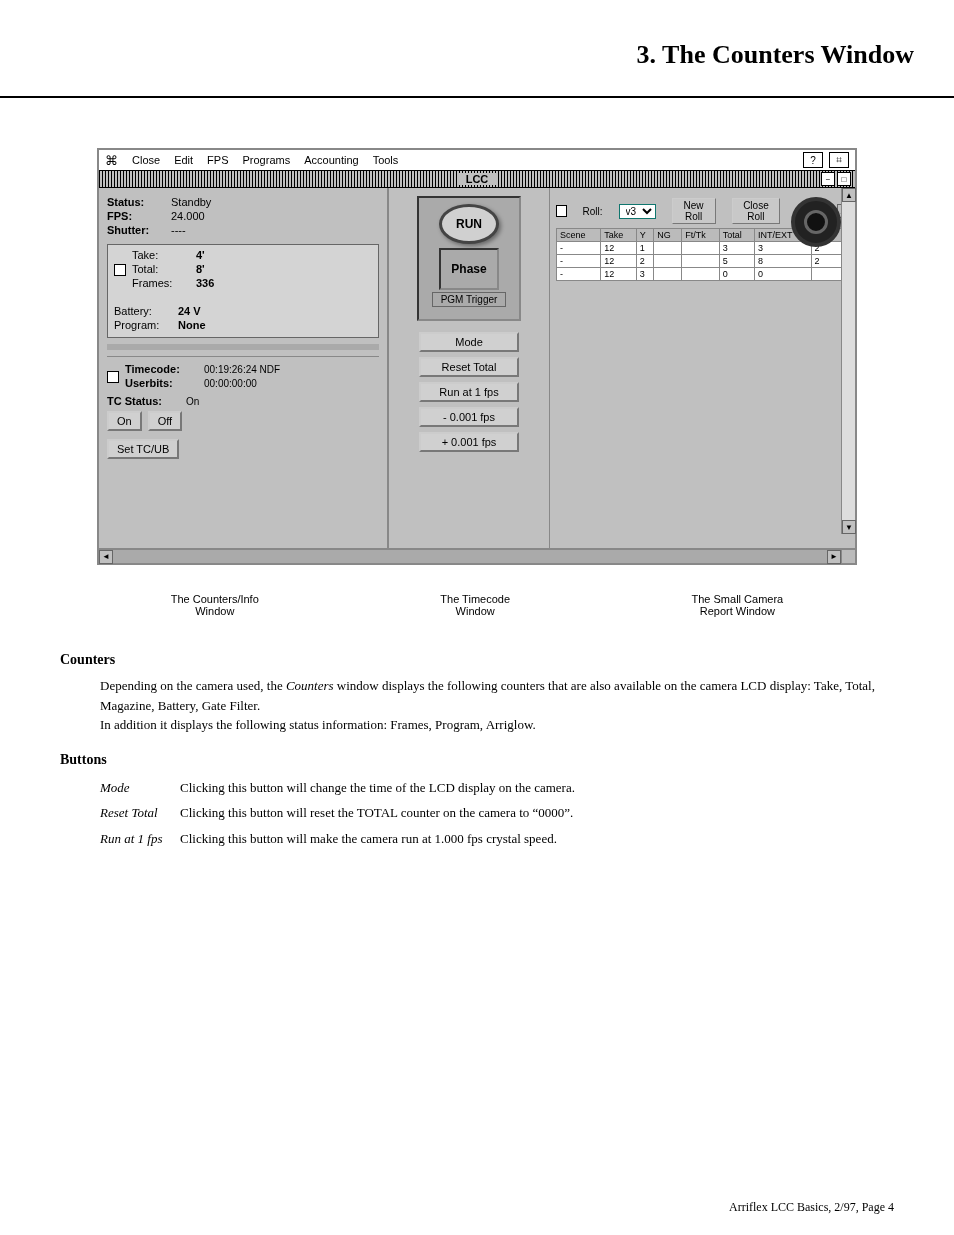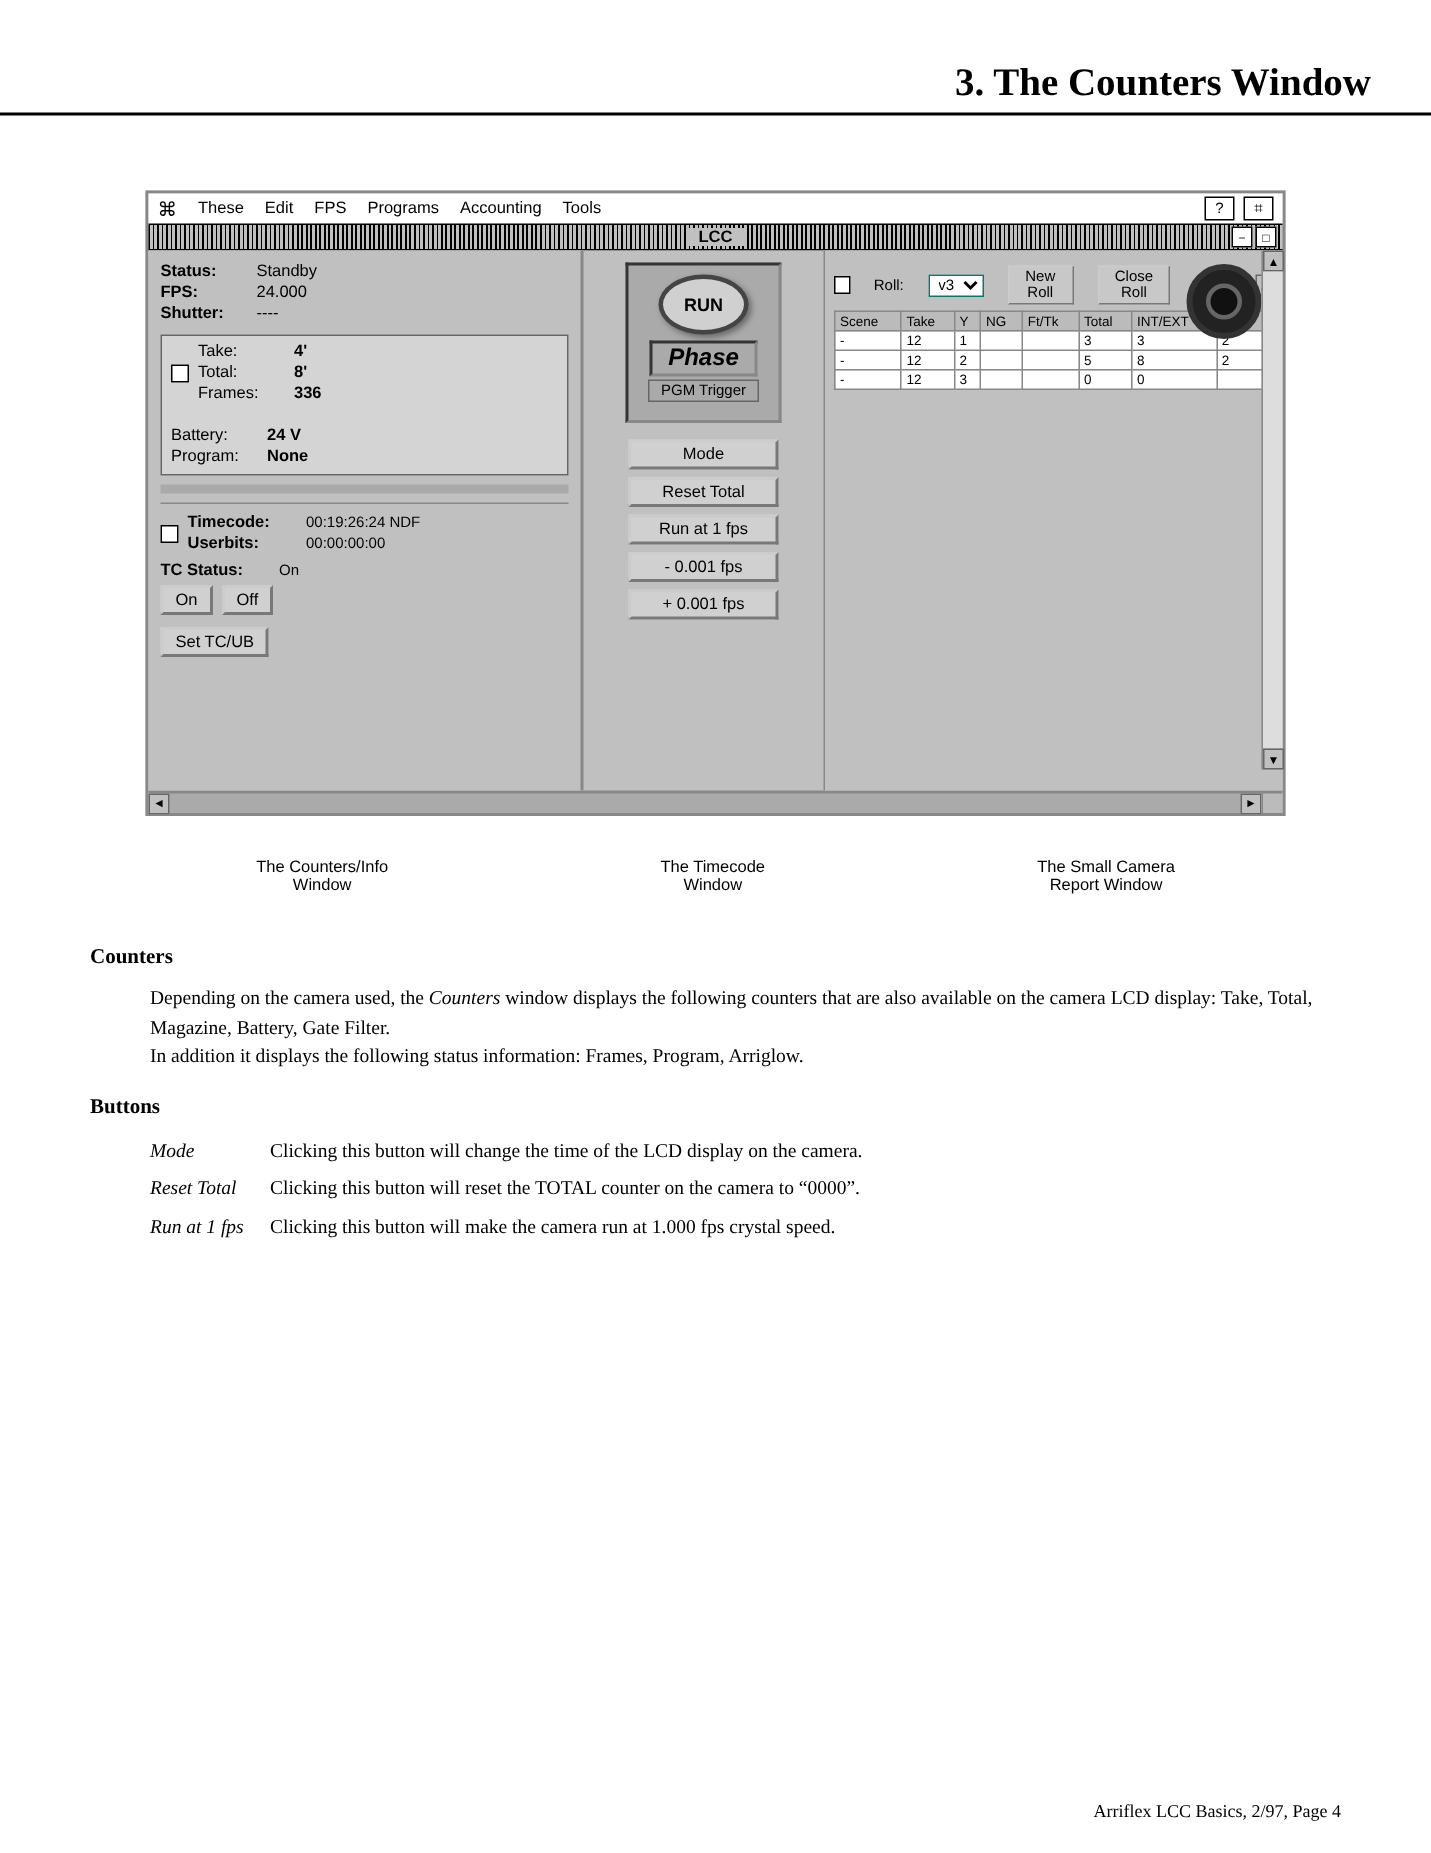--- a/index.html
+++ b/index.html
@@ -7,21 +7,21 @@
       background: #fff;
       font-family: Times New Roman, Times, serif;
       font-size: 14px;
       color: #000;
       width: 954px;
       min-height: 1235px;
     }
 
     
     .page-header {
-      padding: 40px 40px 5px 40px;
+      padding: 40px 40px 26px 40px;
       border-bottom: 2px solid #000;
       text-align: right;
     }
     .page-header h1 {
       font-size: 26px;
       font-weight: bold;
       font-family: Times New Roman, serif;
     }
 
     
@@ -171,25 +171,24 @@
       background: #d0d0d0;
       font-weight: bold;
       font-size: 12px;
       margin-bottom: 4px;
       box-shadow: 2px 2px 4px rgba(0,0,0,0.4);
     }
 
     .phase-area {
       background: #aaa;
       border: 2px inset #888;
-      padding: 1px 10px;
-      font-size: 16px;
+      padding: 12px 10px;
+      font-size: 12px;
       font-weight: bold;
       margin-bottom: 2px;
-      font-style: italic;
     }
     .pgm-trigger {
       background: #aaa;
       border: 1px solid #666;
       padding: 1px 8px;
       font-size: 10px;
       margin-bottom: 6px;
     }
 
     .win-button {
@@ -410,21 +409,21 @@
   <div class="page-header">
     <h1>3. The Counters Window</h1>
   </div>
 
   <div class="page-content">
 
     <div class="screenshot-container">
 
       <div class="menu-bar">
         <span class="apple">⌘</span>
-        <span>These</span>
+        <span>Close</span>
         <span>Edit</span>
         <span>FPS</span>
         <span>Programs</span>
         <span>Accounting</span>
         <span>Tools</span>
         <div class="menu-right">
           <div class="icon-box">?</div>
           <div class="icon-box">⌗</div>
         </div>
       </div>

